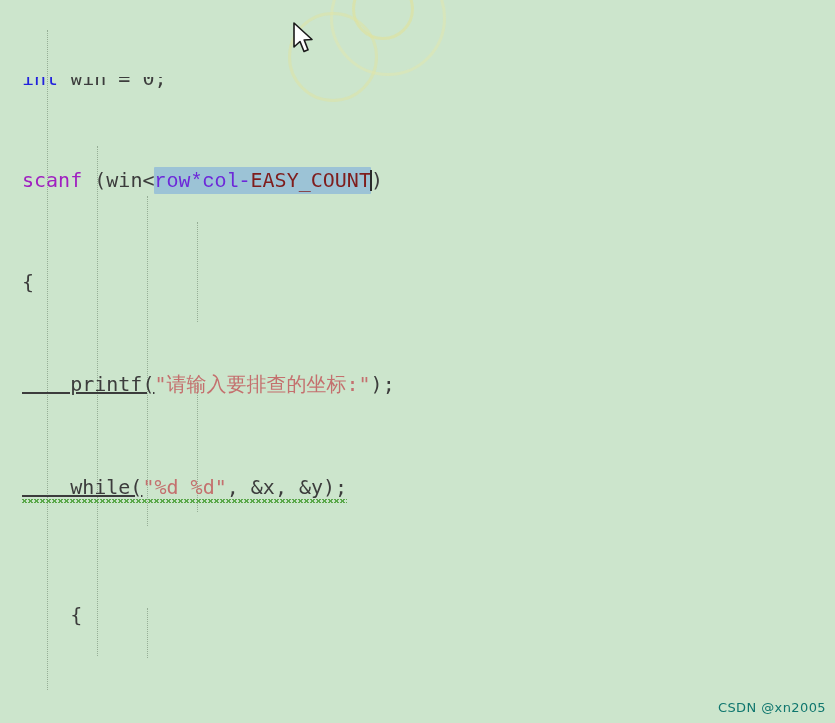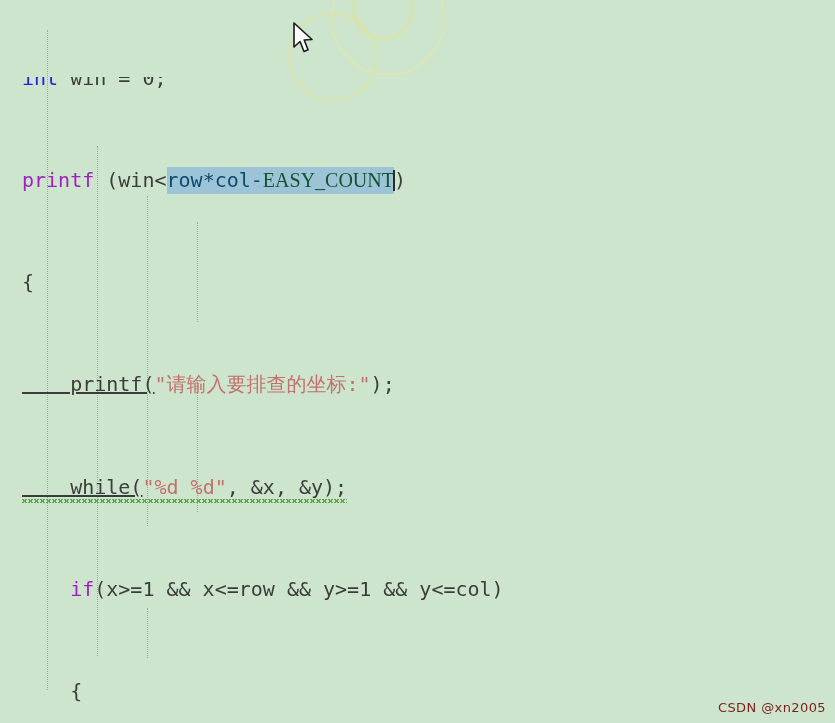--- a/index.html
+++ b/index.html
@@ -81,22 +81,22 @@
   .str     { color: #c4706e; }          
   .plain   { color: #3c3c3c; }
   .punct   { color: #3c3c3c; }
 
   
   .sel {
     background: #9cc3d6;
     border-radius: 1px;
     padding: 1px 0 2px 0;
   }
-  .sel .macro { color: #14532d; font-family: Liberation Serif, serif; }
-  .sel .plain, .sel .punct { color: #0c4a6e; }
+  .sel .macro { color: #7f1d1d; }
+  .sel .plain, .sel .punct { color: #6d28d9; font-family: Liberation Mono, monospace; }
 
   
   .caret {
     display: inline-block;
     width: 2px;
     height: 21px;
     background: #2a2a2a;
     vertical-align: -4px;
     margin: 0 -1px;
   }
@@ -123,21 +123,21 @@
     pointer-events: none;
   }
 
   
   #watermark {
     position: absolute;
     right: 9px;
     bottom: 8px;
     font-family: "DejaVu Sans", "Liberation Sans", sans-serif;
     font-size: 13px;
-    color: #7f1d1d;
+    color: #0f766e;
     letter-spacing: 0.4px;
     user-select: none;
   }
 </style>
 </head>
 <body>
 
 <div id="editor">
 
   <div class="wm-blob b1"></div>
@@ -148,29 +148,28 @@
   <div class="indent-guide" style="left:97px; top:146px; height:510px;"></div>
   <div class="indent-guide" style="left:147px; top:196px; height:330px;"></div>
   <div class="indent-guide" style="left:197px; top:222px; height:100px;"></div>
   <div class="indent-guide" style="left:197px; top:382px; height:130px;"></div>
   <div class="indent-guide" style="left:147px; top:608px; height:50px;"></div>
 
   <div id="code">
 
     <div class="line clipped"><span class="ln-inner"><span class="kw-type">int</span><span class="plain"> win = 0;</span></span></div>
 
-    <div class="line"><span class="kw">printf</span><span class="plain"> (win&lt;</span><span class="sel"><span class="plain">row</span><span class="punct">*</span><span class="plain">col</span><span class="punct">-</span><span class="macro">EASY_COUNT</span></span><span class="caret"></span><span class="plain">)</span></div>
+    <div class="line"><span class="kw">scanf</span><span class="plain"> (win&lt;</span><span class="sel"><span class="plain">row</span><span class="punct">*</span><span class="plain">col</span><span class="punct">-</span><span class="macro">EASY_COUNT</span></span><span class="caret"></span><span class="plain">)</span></div>
 
     <div class="line"><span class="punct">{</span></div>
 
     <div class="line"><span class="fn">    printf(</span><span class="str">"</span><span class="str">请输入要排查的坐标:</span><span class="str">"</span><span class="punct">);</span></div>
 
     <div class="line"><span class="squiggle"><span class="fn">    while(</span><span class="str">"</span><span class="str">%d %d</span><span class="str">"</span><span class="plain">, &amp;x, &amp;y);</span></span></div>
 
-    <div class="line"><span class="kw">    if</span><span class="plain">(x&gt;=1 &amp;&amp; x&lt;=row &amp;&amp; y&gt;=1 &amp;&amp; y&lt;=col)</span></div>
 
     <div class="line"><span class="punct">    {</span></div>
 
     
 
     
 
     
 
     

